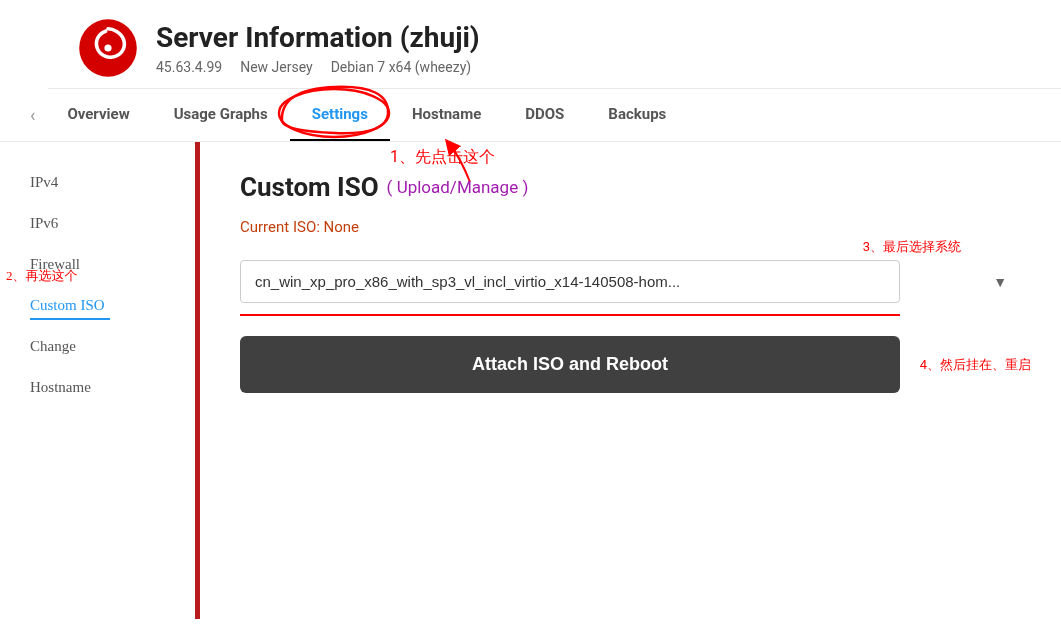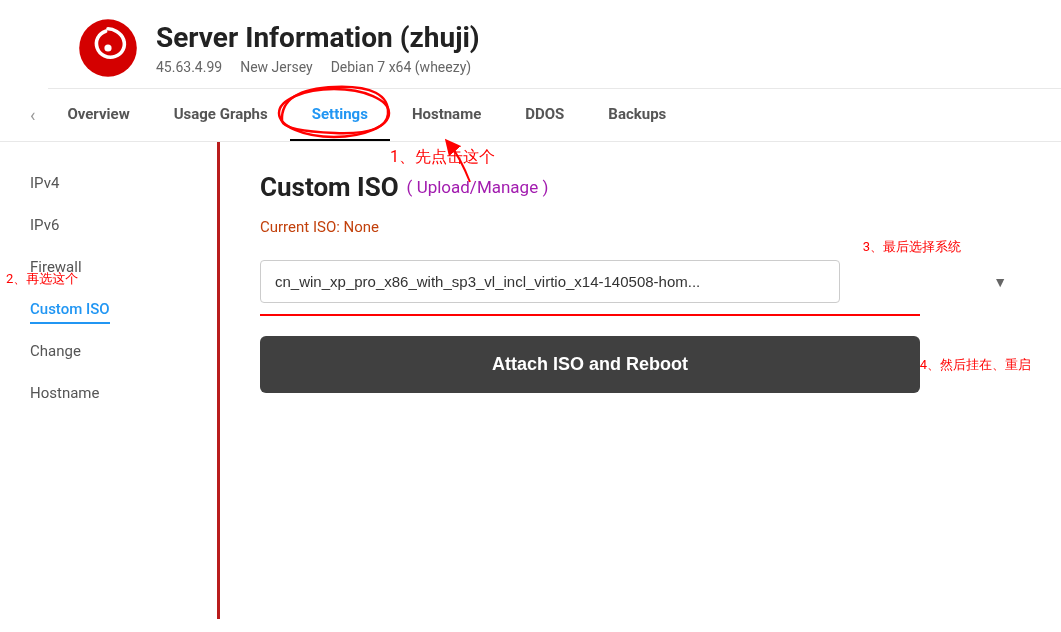--- a/index.html
+++ b/index.html
@@ -78,24 +78,25 @@
     }
 
     
     .main-layout {
       display: flex;
       height: calc(632px - 155px);
     }
 
     
     .sidebar {
-      width: 220px;
+      width: 200px;
       padding: 20px 0;
-      border-right: 3px solid #b91c1c;
+      border-right: 5px solid #b91c1c;
       flex-shrink: 0;
+      font-family: Liberation Serif, serif;
     }
     .sidebar-item {
       padding: 12px 30px;
       font-size: 15px;
       color: #555;
       cursor: pointer;
     }
     .sidebar-item.active {
       color: #2196f3;
       font-weight: 500;
@@ -145,21 +146,21 @@
     }
     .iso-select-annotation {
       position: absolute;
       top: -22px;
       right: 60px;
       color: red;
       font-size: 13px;
       white-space: nowrap;
     }
     .iso-select {
-      width: 580px;
+      width: 660px;
       padding: 12px 40px 12px 14px;
       font-size: 15px;
       border: 1px solid #ccc;
       border-radius: 4px;
       appearance: none;
       background: #fff;
       color: #333;
       cursor: pointer;
     }
     .select-arrow {

